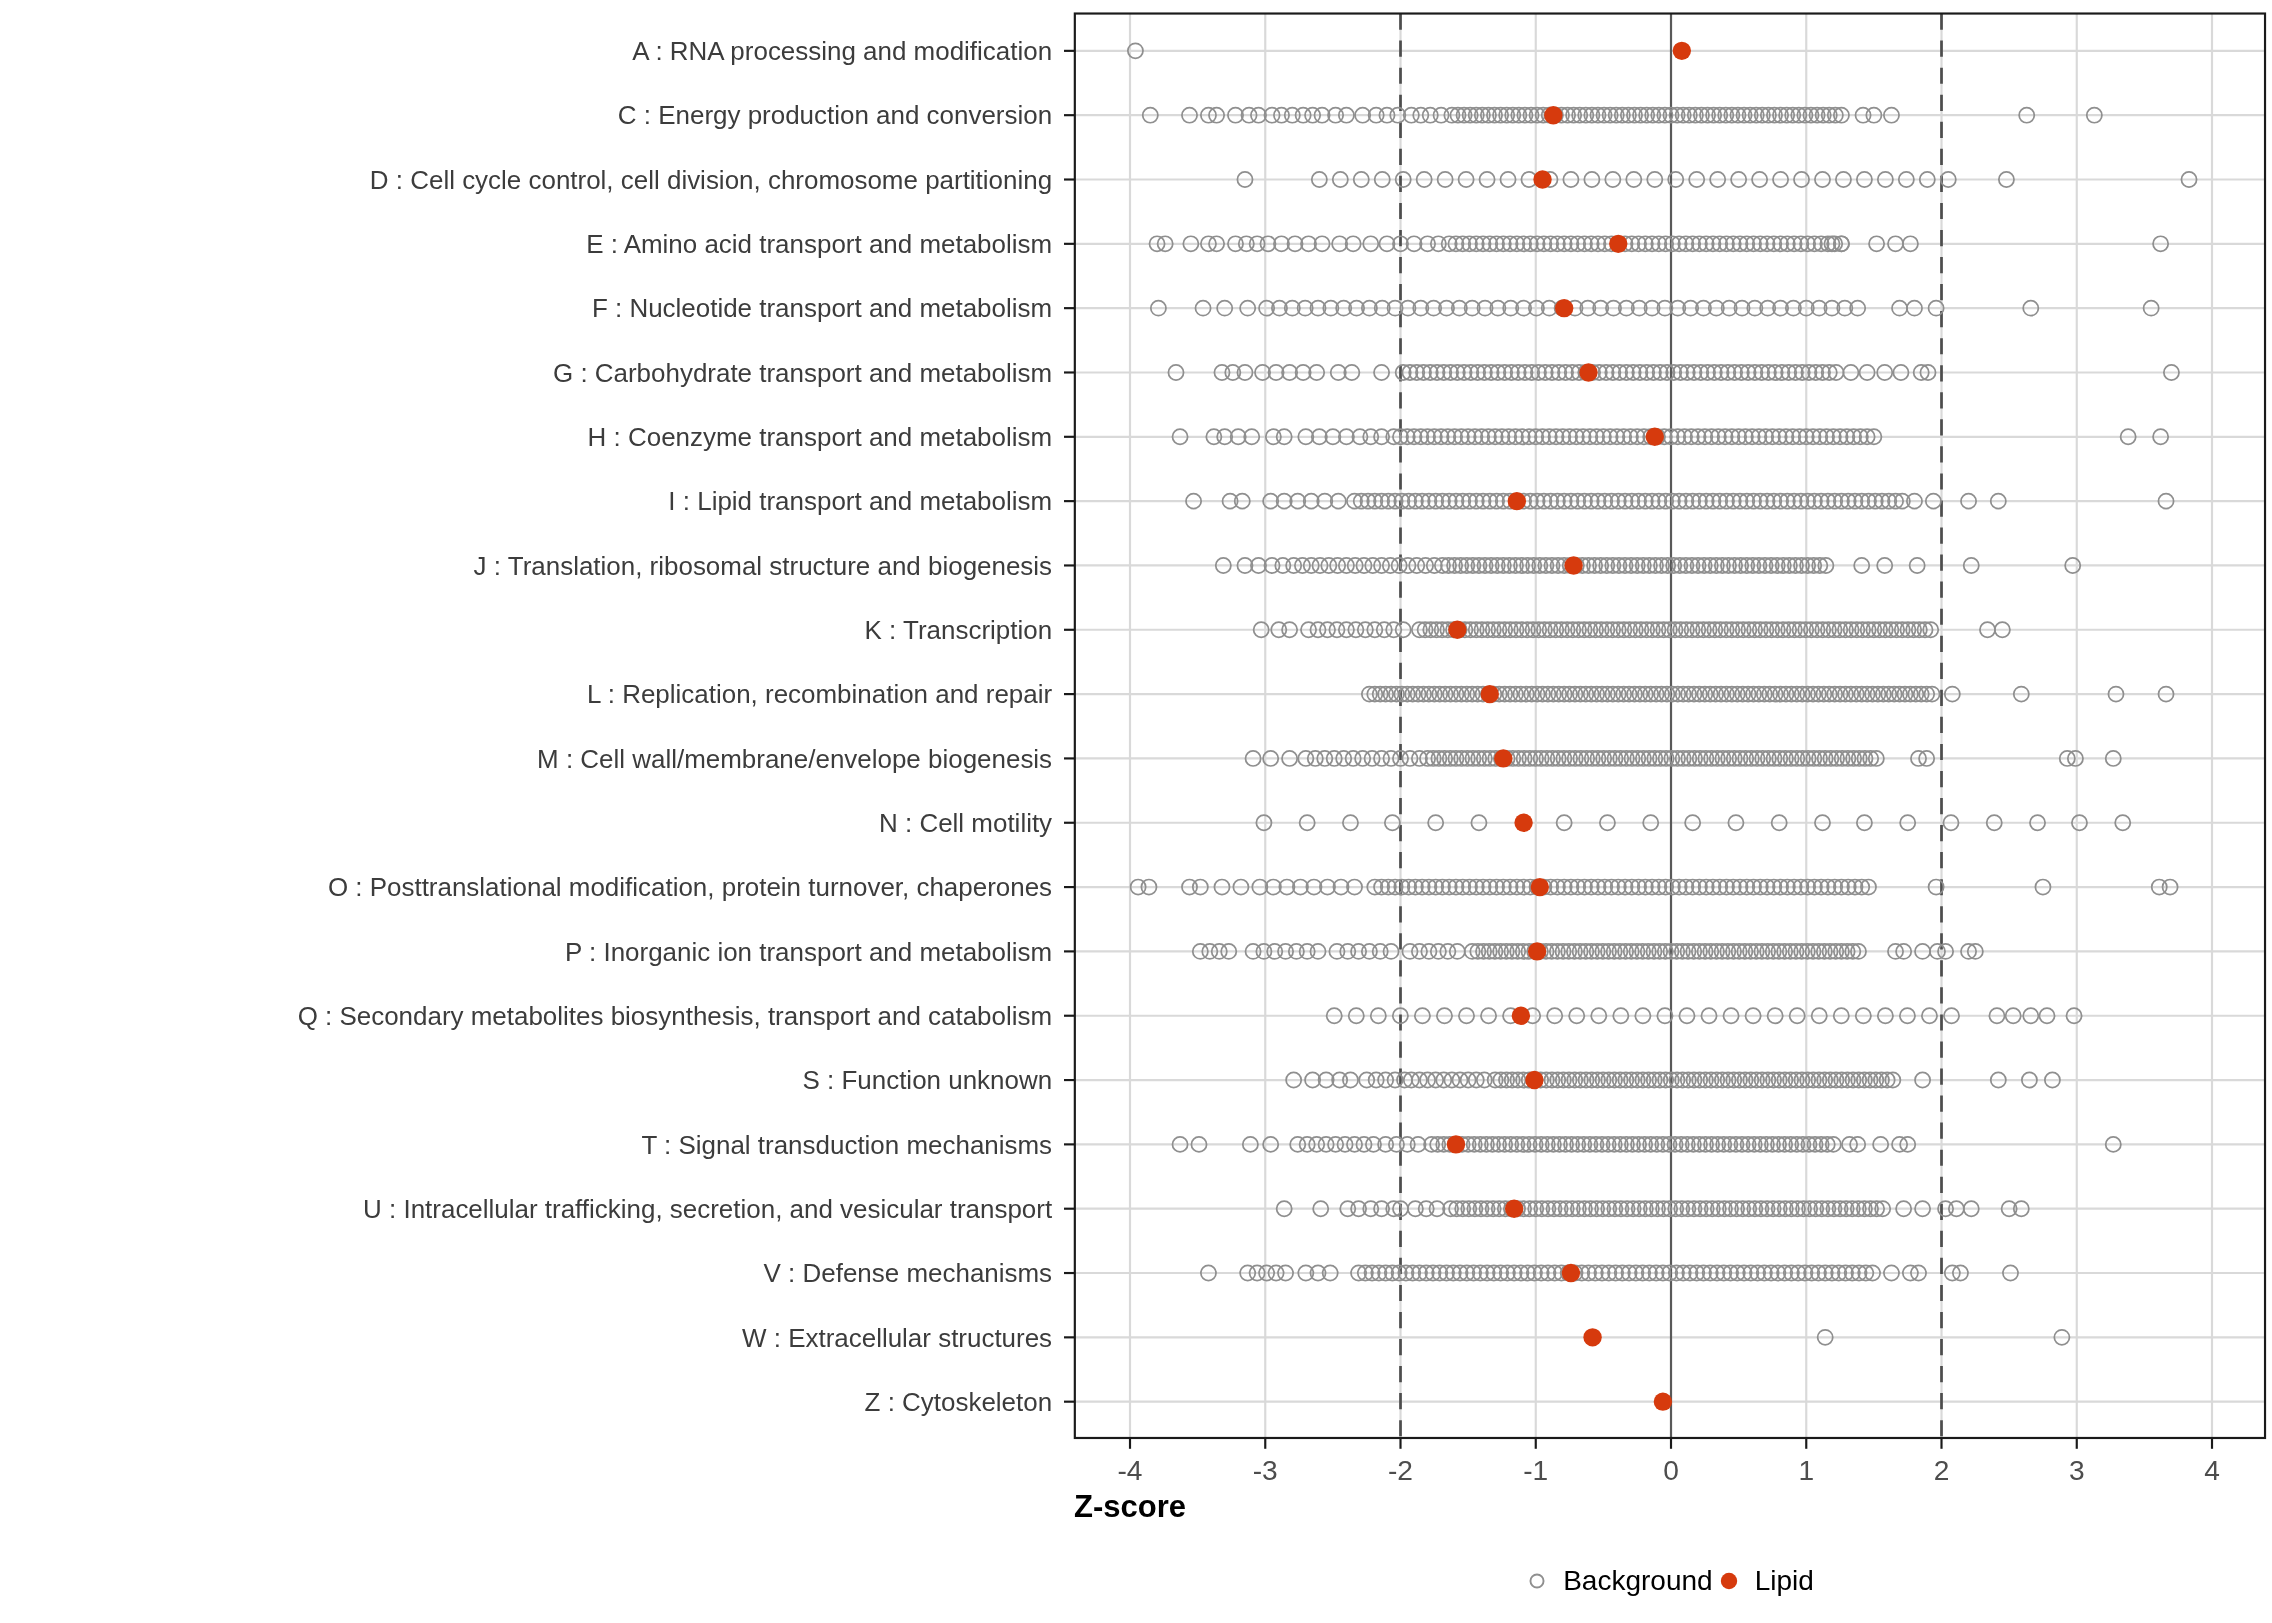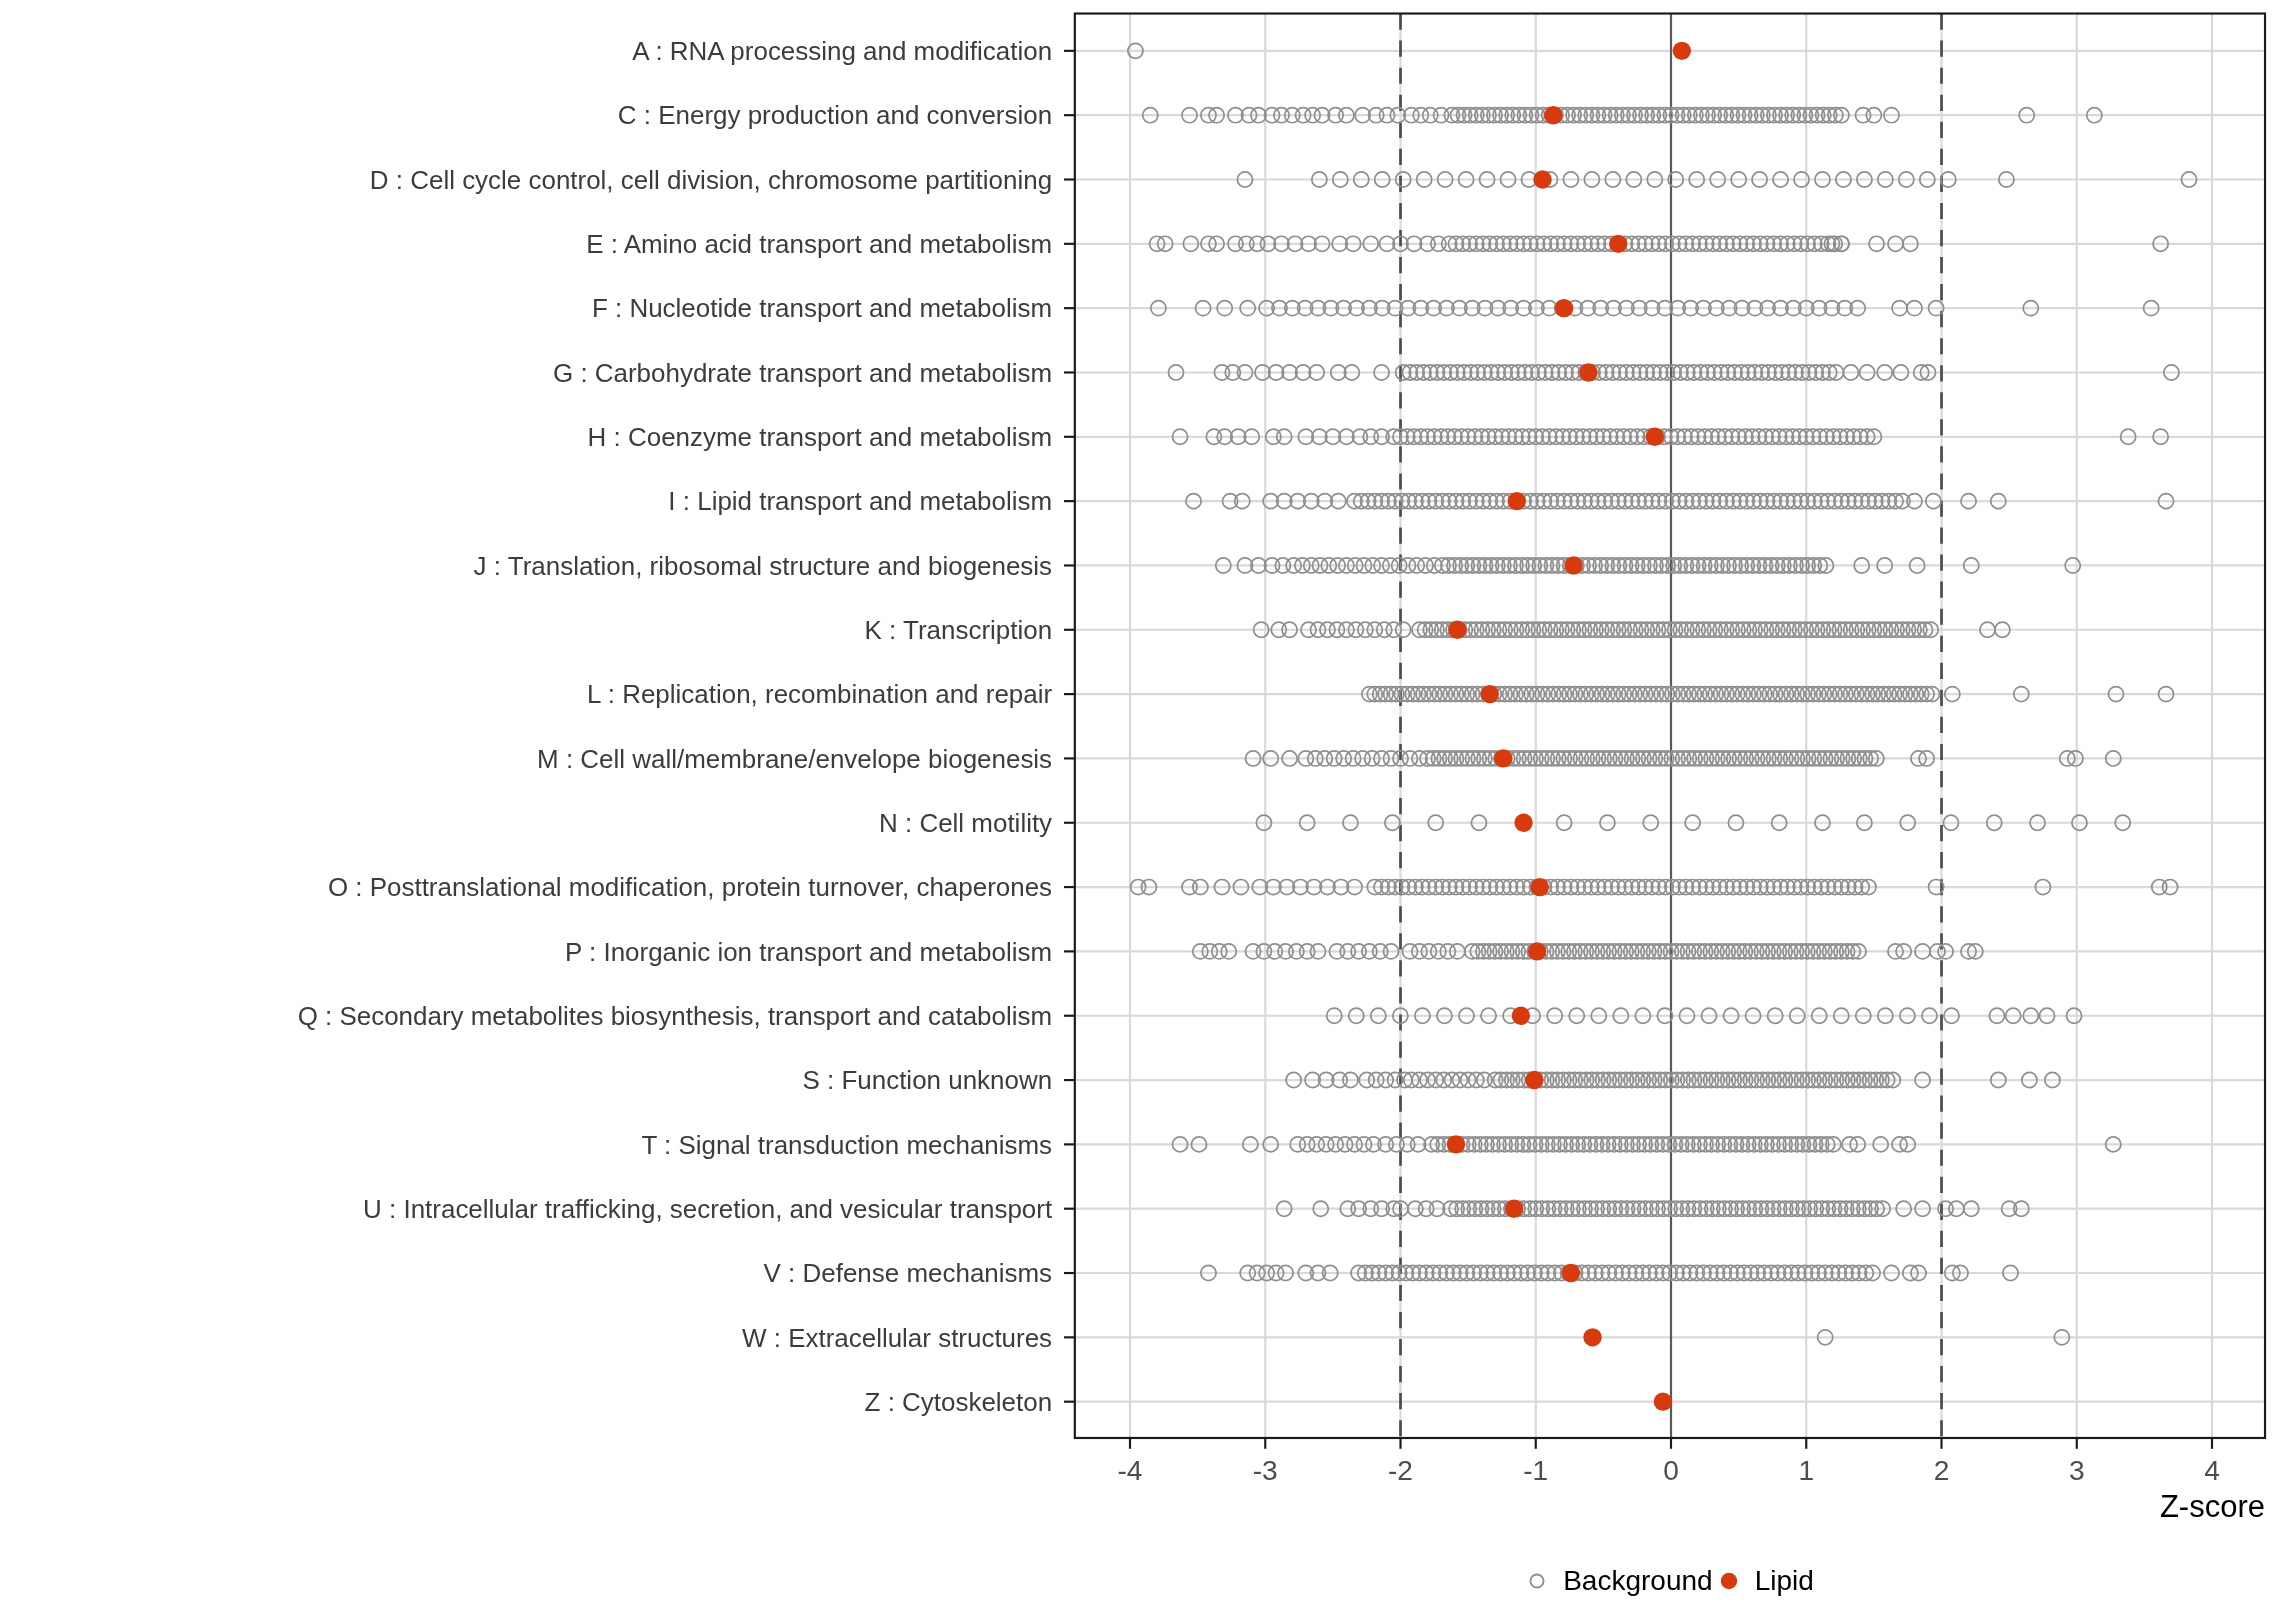--- a/index.html
+++ b/index.html
@@ -1,20 +1,20 @@
 <!DOCTYPE html>
 <html style="font-size:8.7px"><head>
 <meta charset="utf-8">
 <style>
   html,body{margin:0;padding:0;background:#ffffff;}
   .stage{position:relative;width:2273px;height:1623px;background:#ffffff;
          font-family:"Liberation Sans","DejaVu Sans",sans-serif;overflow:hidden;}
   svg{position:absolute;left:0;top:0;}
-  .xlabel{position:absolute;left:1074px;top:1489px;width:1191px;text-align:right;
-          font-size:31px;font-weight:normal;color:#000000;}
+  .xlabel{position:absolute;left:1074px;top:1489px;width:1191px;text-align:left;
+          font-size:31px;font-weight:bold;color:#000000;}
   .legend{position:absolute;left:1074px;top:1565px;width:1191px;display:flex;
           justify-content:center;align-items:center;gap:4px;font-size:28px;color:#000000;}
   .legend .item{display:flex;align-items:center;gap:14px;}
   .legend svg{position:static;}
 </style>
 </head>
 <body>
 
 <div class="stage">
   <svg id="plot" width="2273" height="1623" viewBox="0 0 4200 3000">

